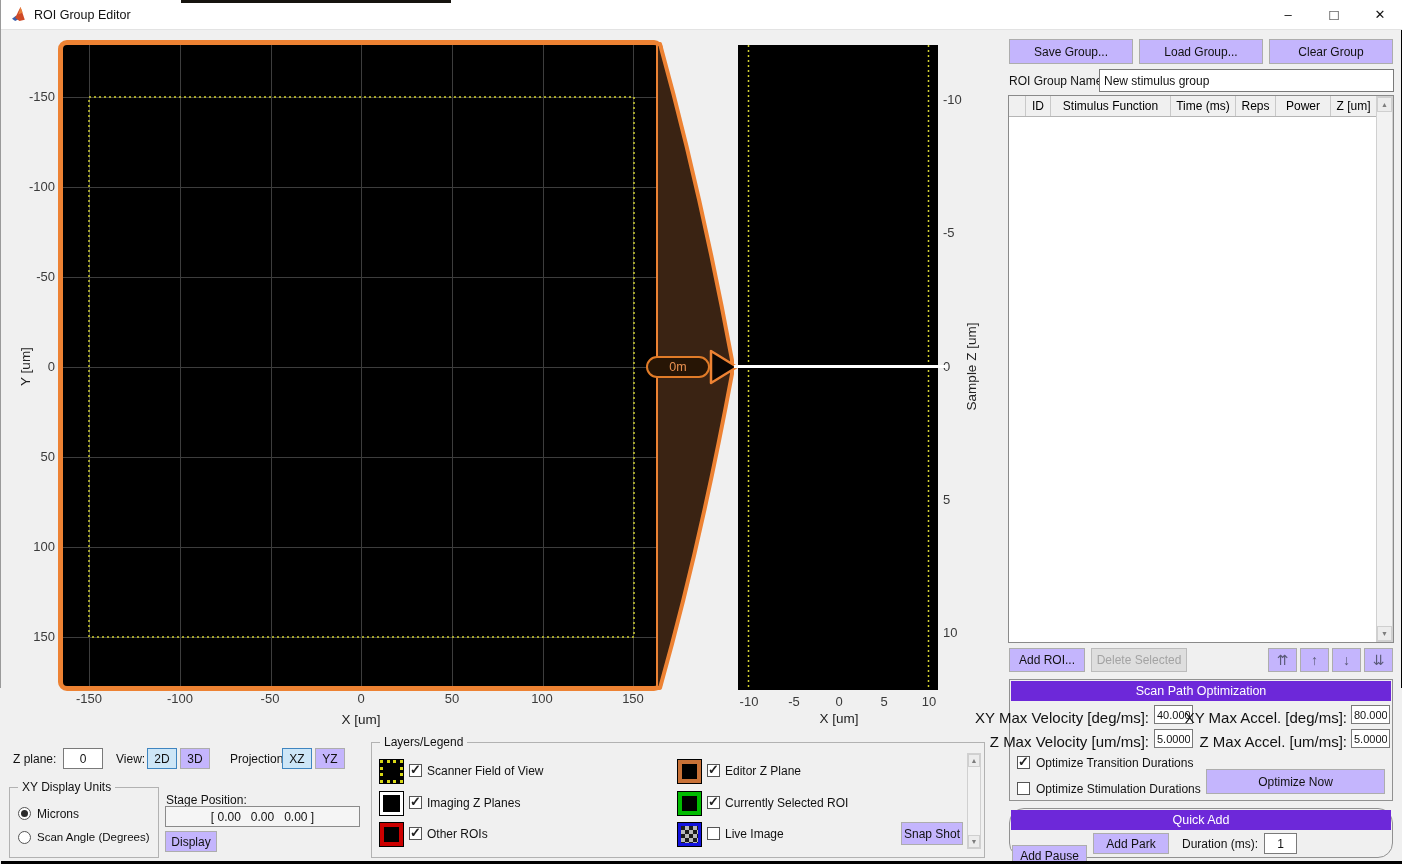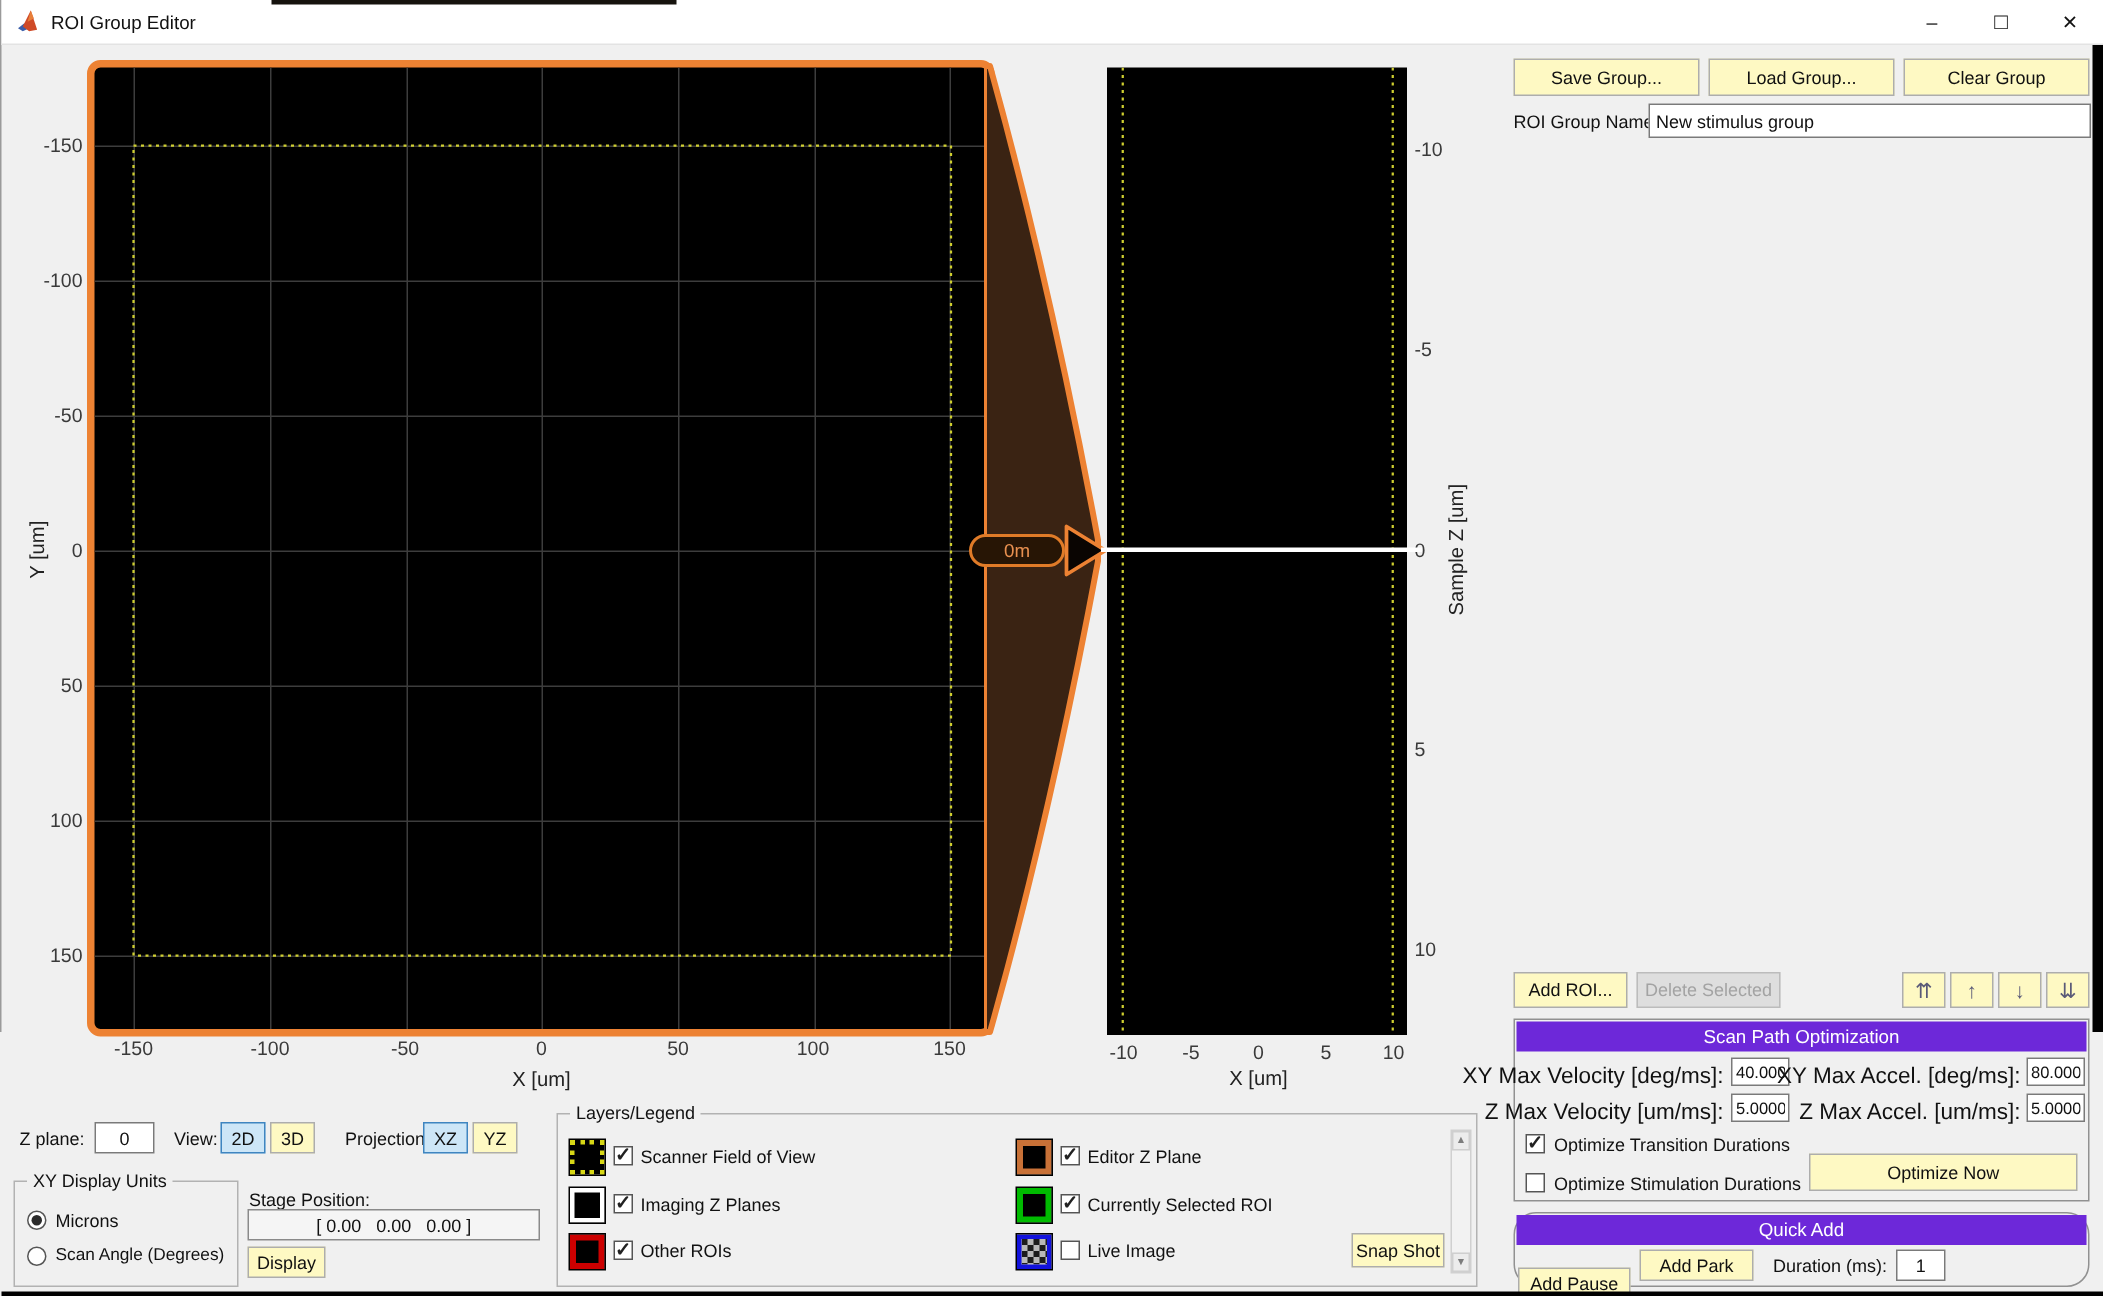--- a/index.html
+++ b/index.html
@@ -1,22 +1,22 @@
 <!DOCTYPE html>
 <html><head>
 <meta charset="utf-8">
 <style>
   * { margin:0; padding:0; box-sizing:border-box; }
   html,body { width:1402px; height:864px; background:#f0f0f0; font-family:"Liberation Sans", sans-serif; overflow:hidden; }
-  #window { position:relative; width:1402px; height:688px; background:#f0f0f0; border-left:1px solid #9a9a9a; border-right:7px solid #000000; }
+  #window { position:relative; width:1402px; height:688px; background:#f0f0f0; border-left:1px solid #9a9a9a; border-right:1px solid #000000; }
   .abs { position:absolute; }
   .lbl { font-size:12px; color:#111; white-space:nowrap; }
   .tick { font-size:13px; color:#3a3a3a; white-space:nowrap; }
   .axis-label { font-size:13.5px; color:#222; white-space:nowrap; }
-  .btn { position:absolute; display:flex; align-items:center; justify-content:center; background:#fef9c3; border:1px solid #adadad; font-size:12px; color:#111; cursor:default; }
+  .btn { position:absolute; display:flex; align-items:center; justify-content:center; background:#c4b5fd; border:1px solid #adadad; font-size:12px; color:#111; cursor:default; }
   .btn.toggle.checked { background:#cde6f7; border:1px solid #3f85c0; }
   .btn.disabled { color:#a3a3a3; background:#dedede; border-color:#bcbcbc; }
   .txt { position:absolute; background:#fff; border:1px solid #7a7a7a; font-size:12px; color:#111; font-family:"Liberation Sans", sans-serif; padding:1px 4px; outline:none; }
   .checkbox { position:absolute; width:13px; height:13px; background:#fff; border:1px solid #555; }
   .checkbox.checked::after { content:"✓"; position:absolute; left:0px; top:-3px; font-size:13px; font-weight:bold; color:#222; }
   .radio { position:absolute; width:13px; height:13px; background:#fff; border:1px solid #555; border-radius:50%; }
   .radio.checked::after { content:""; position:absolute; left:2px; top:2px; width:7px; height:7px; border-radius:50%; background:#2b2b2b; }
   .groupbox { position:absolute; border:1px solid #b2b2b2; }
   .gb-label { position:absolute; top:-8px; left:8px; background:#f0f0f0; padding:0 4px; font-size:12px; color:#111; white-space:nowrap; }
   .dark-header { position:absolute; left:1px; right:1px; top:1px; height:20px; background:#6d28d9; color:#fff; font-weight:normal; font-size:12.5px; display:flex; align-items:center; justify-content:center; }
@@ -117,20 +117,36 @@
   <span class="abs tick" style="left:913px;top:694px;width:30px;text-align:center;">10</span>
   <div class="abs axis-label" style="left:788px;top:711px;width:100px;text-align:center;">X [um]</div>
 
   <div class="btn" style="left:1008px;top:39px;width:124px;height:25px;">Save Group...</div>
   <div class="btn" style="left:1138px;top:39px;width:124px;height:25px;">Load Group...</div>
   <div class="btn" style="left:1268px;top:39px;width:124px;height:25px;">Clear Group</div>
 
   <span class="abs lbl" style="left:1008px;top:74px;">ROI Group Name:</span>
   <input class="txt" style="left: 1098px; top: 69px; width: 295px; height: 23px;" value="New stimulus group">
 
+  <div class="abs" style="left:1007px;top:95px;width:386px;height:548px;border:1px solid #8a8a8a;background:#fff;">
+    <div style="position:absolute;left:0;top:0;height:21px;width:367px;background:#f0f0f0;border-bottom:1px solid #b5b5b5;display:flex;">
+      <div style="width:17px;border-right:1px solid #c9c9c9;"></div>
+      <div style="width:25px;border-right:1px solid #c9c9c9;font-size:12px;display:flex;align-items:center;justify-content:center;">ID</div>
+      <div style="width:120px;border-right:1px solid #c9c9c9;font-size:12px;display:flex;align-items:center;justify-content:center;">Stimulus Function</div>
+      <div style="width:65px;border-right:1px solid #c9c9c9;font-size:12px;display:flex;align-items:center;justify-content:center;">Time (ms)</div>
+      <div style="width:40px;border-right:1px solid #c9c9c9;font-size:12px;display:flex;align-items:center;justify-content:center;">Reps</div>
+      <div style="width:55px;border-right:1px solid #c9c9c9;font-size:12px;display:flex;align-items:center;justify-content:center;">Power</div>
+      <div style="width:45px;font-size:12px;display:flex;align-items:center;justify-content:center;">Z [um]</div>
+    </div>
+    <div style="position:absolute;left:0;top:21px;width:367px;bottom:0;background:#fff;"></div>
+    <div class="sb" style="left:367px;top:0;width:17px;height:546px;">
+      <div class="sb-btn" style="top:0;">▲</div>
+      <div class="sb-btn" style="bottom:0;">▼</div>
+    </div>
+  </div>
 
   <div class="btn" style="left:1008px;top:648px;width:76px;height:24px;">Add ROI...</div>
   <div class="btn disabled" style="left:1090px;top:648px;width:96px;height:24px;">Delete Selected</div>
   <div class="btn" style="left:1267px;top:648px;width:29px;height:24px;color:#5a5a78;font-size:14px;">⇈</div>
   <div class="btn" style="left:1299px;top:648px;width:29px;height:24px;color:#5a5a78;font-size:14px;">↑</div>
   <div class="btn" style="left:1331px;top:648px;width:29px;height:24px;color:#5a5a78;font-size:14px;">↓</div>
   <div class="btn" style="left:1363px;top:648px;width:29px;height:24px;color:#5a5a78;font-size:14px;">⇊</div>
 
   <div class="panel" style="left:1008px;top:679px;width:384px;height:122px;">
     <div class="dark-header">Scan Path Optimization</div>

